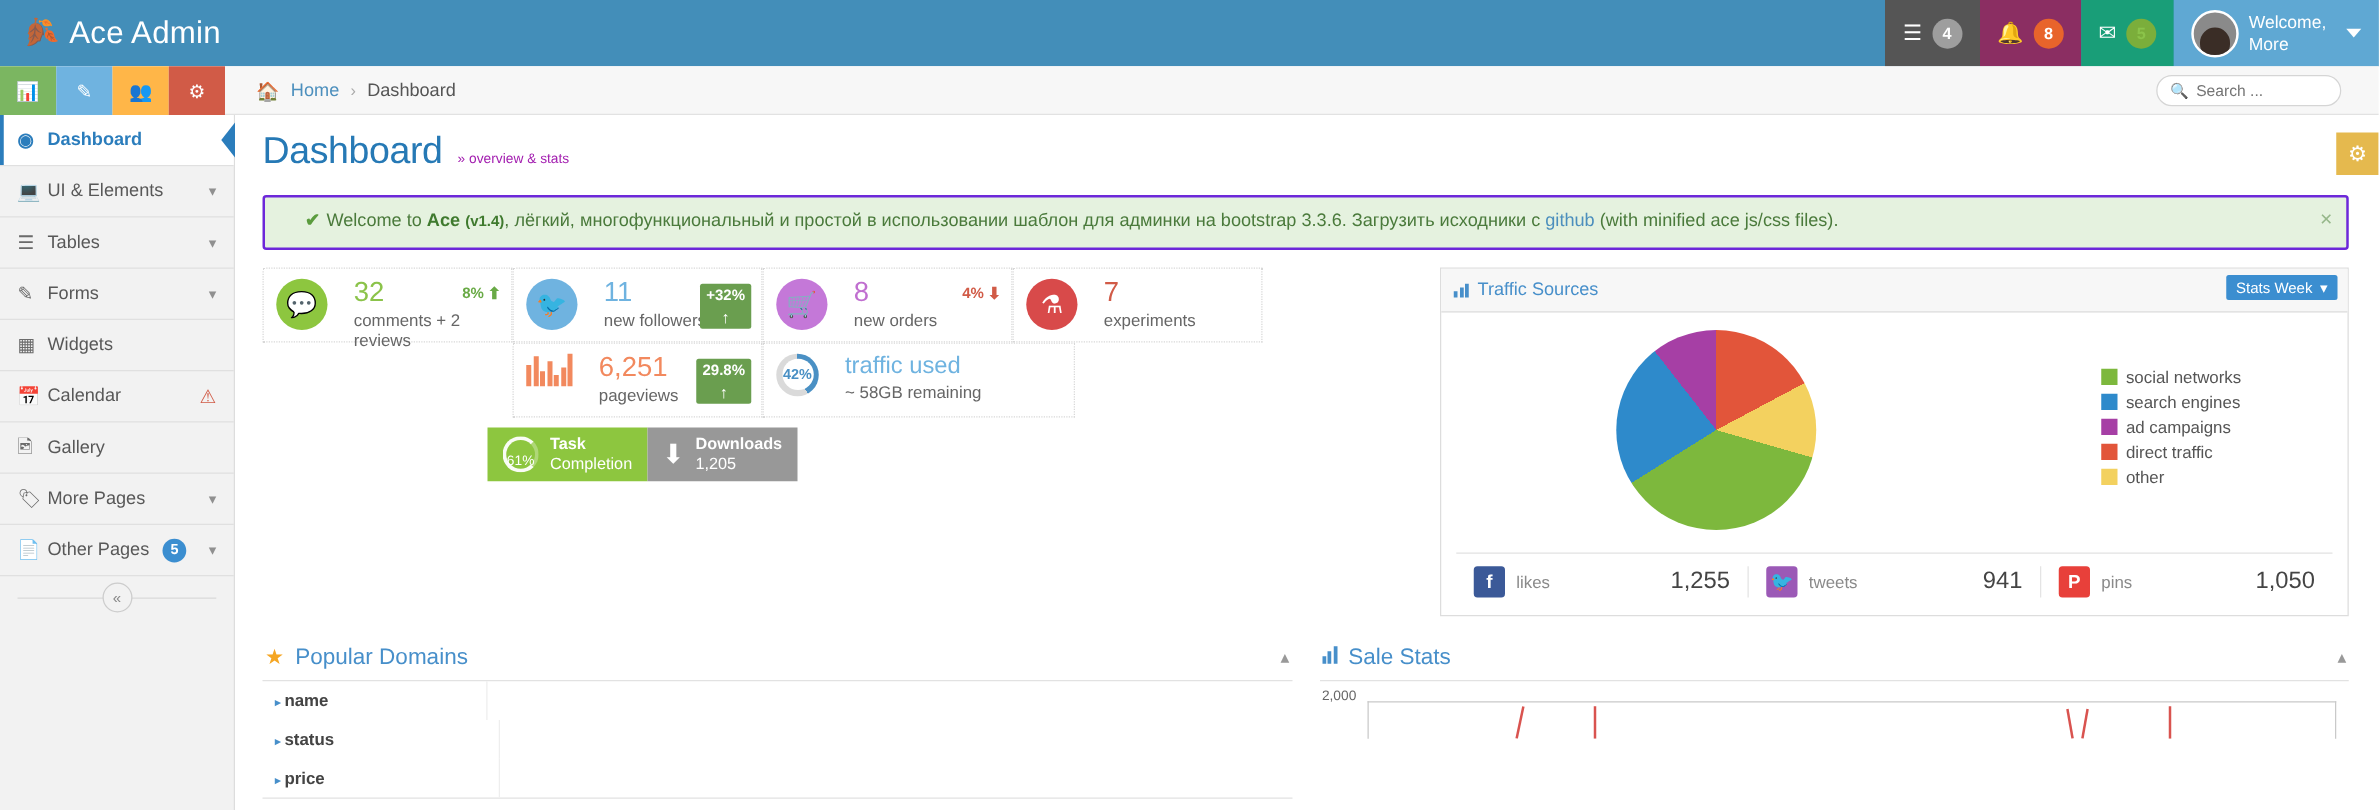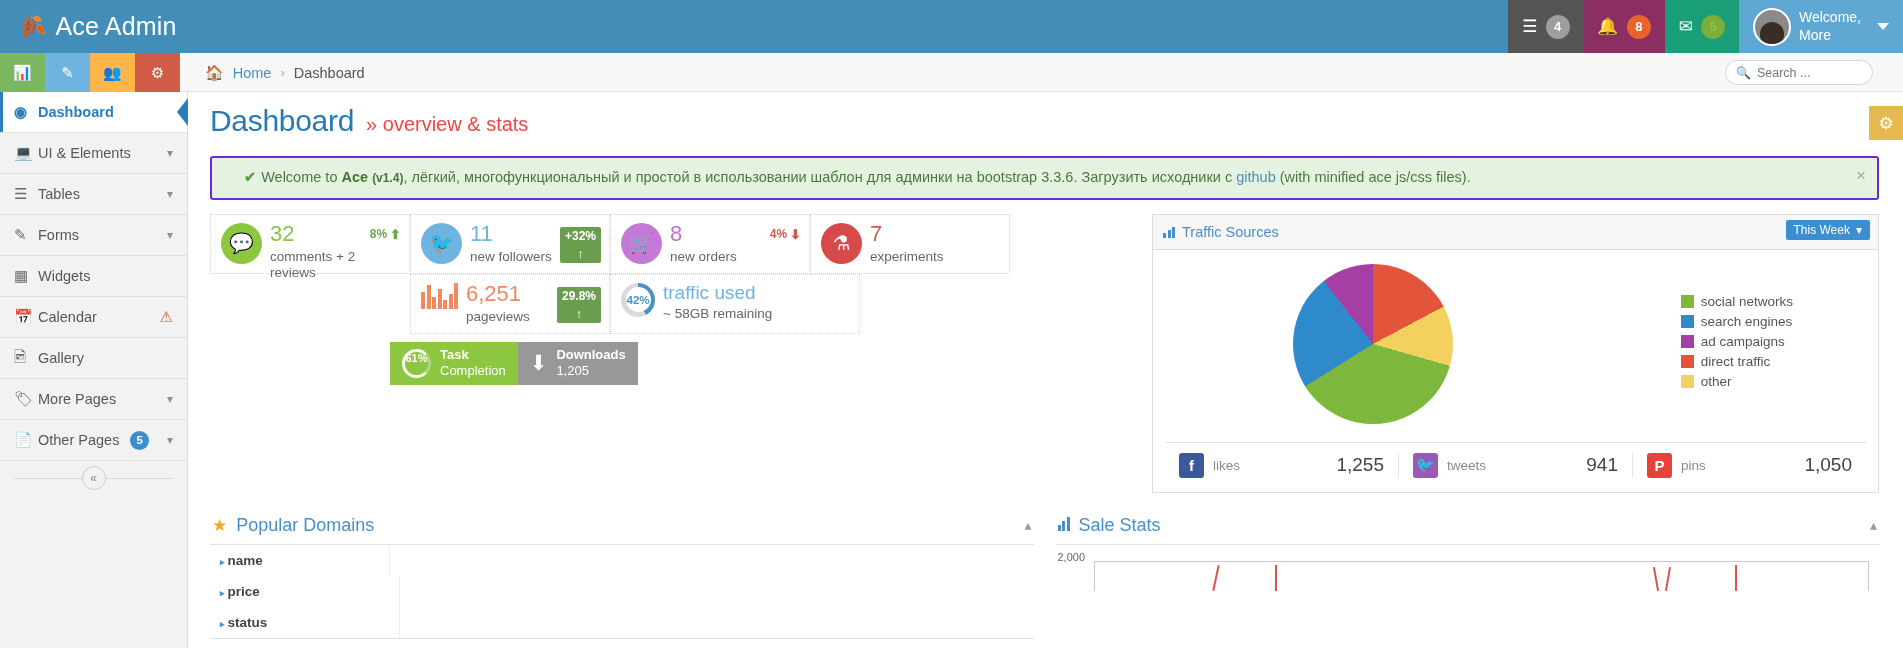--- a/index.html
+++ b/index.html
@@ -128,21 +128,21 @@
 
   
   .main { position:absolute; left:188px; top:92px; right:0; bottom:0; background:#fff; overflow:hidden; }
   .gear-tab {
     position:absolute; right:0; top:14px; width:34px; height:34px;
     background:#E5B94E; color:#fff; font-size:17px;
     display:flex;align-items:center;justify-content:center; cursor:pointer;
   }
   .pagehead { padding: 12px 0 0 22px; display:flex; align-items:baseline; gap:12px; }
   .pagehead h1 { font-size:30px; font-weight:400; color:#2679B5; letter-spacing:-.3px; }
-  .pagehead small { font-size:20px; color:#ef4444; }
+  .pagehead small { font-size:11px; color:#a21caf; }
 
   .alert {
     margin: 18px 24px 0 22px; background:#E5F2DF; border:2px solid #6d28d9;
     border-radius:3px; padding:10px 32px; position:relative; color:#4A7A3B;
     font-size:14.5px; line-height:1.35;
   }
   .alert .chk { color:#5B9C3E; font-weight:700; margin-right:5px; }
   .alert b { color:#3F7A2E; }
   .alert .ver { font-size:12px; font-weight:700; color:#3F7A2E; }
   .alert a { color:#4C8FBD; text-decoration:none; }
@@ -157,21 +157,21 @@
   .ibrow { display:flex; }
   .ibox {
     width:200px; height:60px; border:1px dotted #D8D8D8; background:#fff;
     display:flex; align-items:flex-start; padding:8px 8px 0 10px; position:relative;
   }
   .ibox.off { visibility:hidden; border:0; }
   .ib-icon {
     width:41px;height:41px;border-radius:50%;
     display:flex;align-items:center;justify-content:center;color:#fff;font-size:20px;flex:0 0 41px;
   }
-  .ib-data { margin-left:8px; }
+  .ib-data { margin-left:21px; }
   .ib-num { font-size:22px; line-height:1; font-weight:400; }
   .ib-txt { font-size:13.5px; color:#666; margin-top:4px; line-height:1.25; }
   .ib-pct {
     position:absolute; right:8px; top:12px; font-size:12px; font-weight:700;
     display:flex; align-items:center; gap:3px;
   }
   .ib-pct.plain.up { color:#69AA46; }
   .ib-pct.plain.dn { color:#D15B47; }
   .ib-pct.tag { background:#6A9E4F; color:#fff; padding:2px 5px; border-radius:2px;flex-direction:column; }
   .arrow-u { font-size:13px; }
@@ -195,22 +195,22 @@
   
   .cblocks { display:flex; margin-top:8px; margin-left:180px; }
   .cblock { height:43px; display:flex; align-items:center; gap:9px; padding:0 12px; color:#fff; }
   .cblock.g { background:#8DC63F; } .cblock.b { background:#6FB3E0; } .cblock.s { background:#989898; }
   .cblock .lbl { font-size:13px; line-height:1.2; }
   .cblock .lbl b { font-weight:700; display:block; }
   .ring {
     width:29px;height:29px;border-radius:50%;
     border:3px solid rgba(255,255,255,.95);
     border-right-color:rgba(255,255,255,.3);
-    display:flex;align-items:flex-start;justify-content:center;
-    font-size:11px;font-weight:700;color:#fff; flex:0 0 29px;
+    display:flex;align-items:flex-end;justify-content:center;
+    font-size:11px;font-weight:400;color:#fff; flex:0 0 29px;
   }
   .wbars { display:flex; align-items:flex-end; gap:2px; height:24px; }
   .wbars i { width:4px; background:#fff; display:block; }
   .dl-ico { font-size:21px; }
 
   
   .widget { border:1px solid #DDD; background:#fff; }
   .wh {
     height:35px; background:#F7F7F7; border-bottom:1px solid #DDD;
     display:flex; align-items:center; padding:0 10px; position:relative;
@@ -530,21 +530,21 @@
           <div class="wh">
             <div class="wt">
               <span class="minibars">
                   <i style="height:5px"></i>
                   <i style="height:8px"></i>
                   <i style="height:11px"></i>
                 </span>
               <span>Traffic Sources</span>
             </div>
             <div class="pill">
-              <span>This Week</span>
+              <span>Stats Week</span>
               <span>▾</span>
             </div>
           </div>
           <div class="wbody">
             <div class="pie"></div>
             <div class="legend">
               <div>
                   <span class="sw" style="background:#7DB83D"></span>
                   <span>social networks</span>
                 </div>
@@ -591,22 +591,22 @@
       <div class="bw">
         <div class="bwh">
           <div class="bwt">
             <span class="star">★</span>
             <span>Popular Domains</span>
           </div>
           <span class="chev-up">▴</span>
         </div>
         <div class="thead">
           <div class="th" style="width:180px"><span class="tri">▸</span><span>name</span></div>
+          <div class="th" style="width:190px"><span class="tri">▸</span><span>status</span></div>
           <div class="th" style="width:190px"><span class="tri">▸</span><span>price</span></div>
-          <div class="th" style="width:190px"><span class="tri">▸</span><span>status</span></div>
         </div>
       </div>
 
       <div class="bw">
         <div class="bwh">
           <div class="bwt">
             <span class="minibars">
                 <i style="height:6px"></i>
                 <i style="height:10px"></i>
                 <i style="height:14px"></i>

